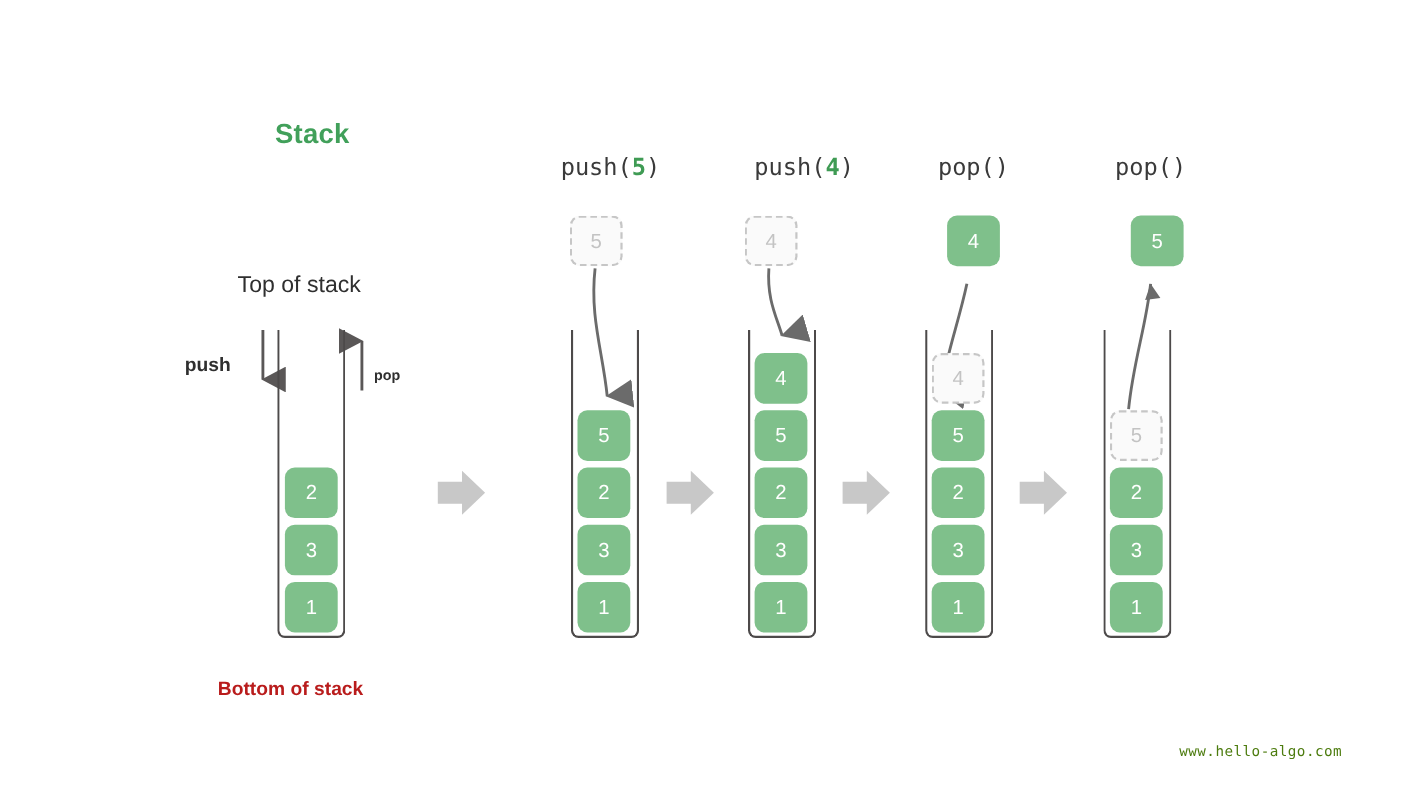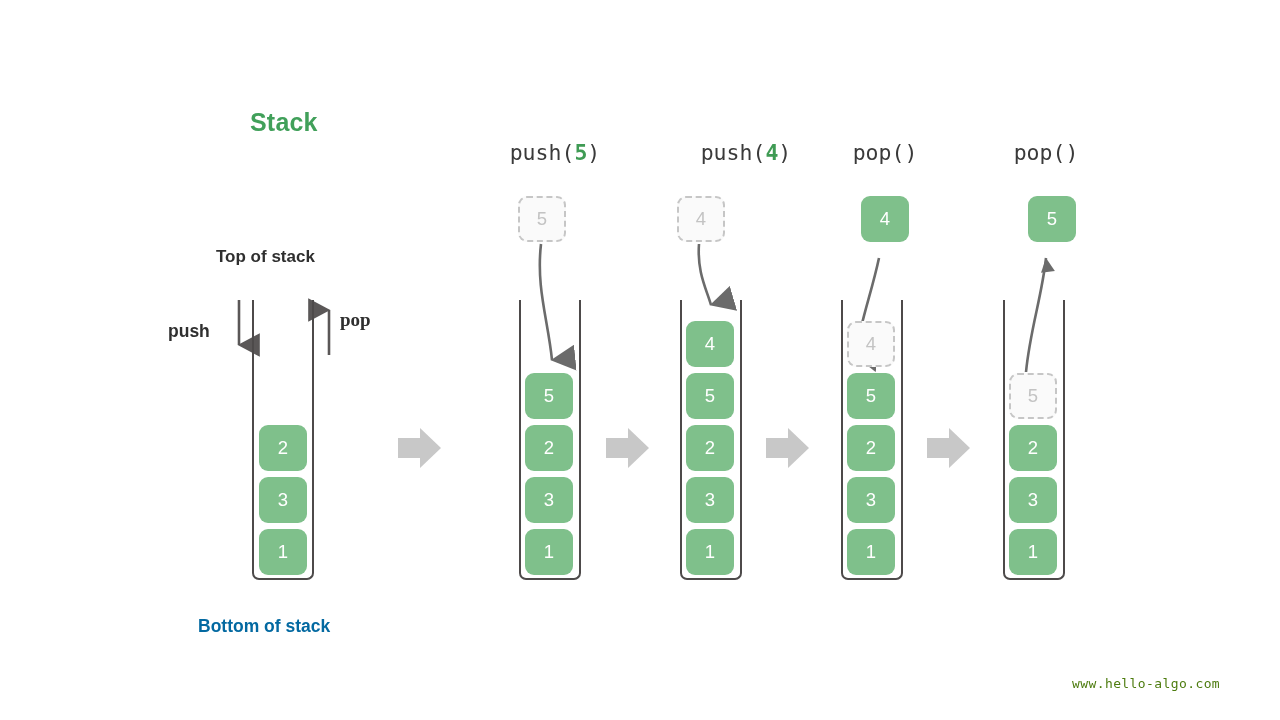--- a/index.html
+++ b/index.html
@@ -31,52 +31,51 @@
     font-size: 25px;
     font-weight: bold;
     color: #41a05a;
     letter-spacing: 0.2px;
     white-space: nowrap;
   }
   .lbl-top {
     position: absolute;
     left: 216px;
     top: 247px;
-    font-size: 17px;
-    font-weight: bold;
+    font-size: 21px;
+    font-weight: normal;
     color: #2f2f2f;
     white-space: nowrap;
   }
   .lbl-bottom {
     position: absolute;
     left: 198px;
     top: 616px;
     font-size: 17.5px;
     font-weight: bold;
-    color: #0369a1;
+    color: #b91c1c;
     white-space: nowrap;
   }
   .lbl-push {
     position: absolute;
     left: 168px;
     top: 321px;
     font-size: 17.5px;
     font-weight: bold;
     color: #2f2f2f;
     white-space: nowrap;
   }
   .lbl-pop {
     position: absolute;
     left: 340px;
-    top: 309px;
-    font-size: 19px;
+    top: 333px;
+    font-size: 13px;
     font-weight: bold;
     color: #2f2f2f;
     white-space: nowrap;
-    font-family: Liberation Serif, serif;
   }
 
   .op-label {
     position: absolute;
     top: 140px;
     font-family: "DejaVu Sans Mono", monospace;
     font-size: 21.5px;
     color: #3a3a3a;
     white-space: nowrap;
     text-align: center;
@@ -205,21 +204,21 @@
   <div class="op-label" style="left:555px"><span>push(</span><span class="arg">5</span><span>)</span></div>
   <div class="stack-col">
     <div class="elem ghost" style="left:518px;top:196px">5</div>
     <div class="container-u" style="left:519px;top:300px;width:62px;height:280px"></div>
     <div class="elem" style="left:525px;top:373px">5</div>
     <div class="elem" style="left:525px;top:425px">2</div>
     <div class="elem" style="left:525px;top:477px">3</div>
     <div class="elem" style="left:525px;top:529px">1</div>
   </div>
 
-  <div class="op-label" style="left:746px"><span>push(</span><span class="arg">4</span><span>)</span></div>
+  <div class="op-label" style="left:731px"><span>push(</span><span class="arg">4</span><span>)</span></div>
   <div class="stack-col">
     <div class="elem ghost" style="left:677px;top:196px">4</div>
     <div class="container-u" style="left:680px;top:300px;width:62px;height:280px"></div>
     <div class="elem" style="left:686px;top:321px">4</div>
     <div class="elem" style="left:686px;top:373px">5</div>
     <div class="elem" style="left:686px;top:425px">2</div>
     <div class="elem" style="left:686px;top:477px">3</div>
     <div class="elem" style="left:686px;top:529px">1</div>
   </div>
 

